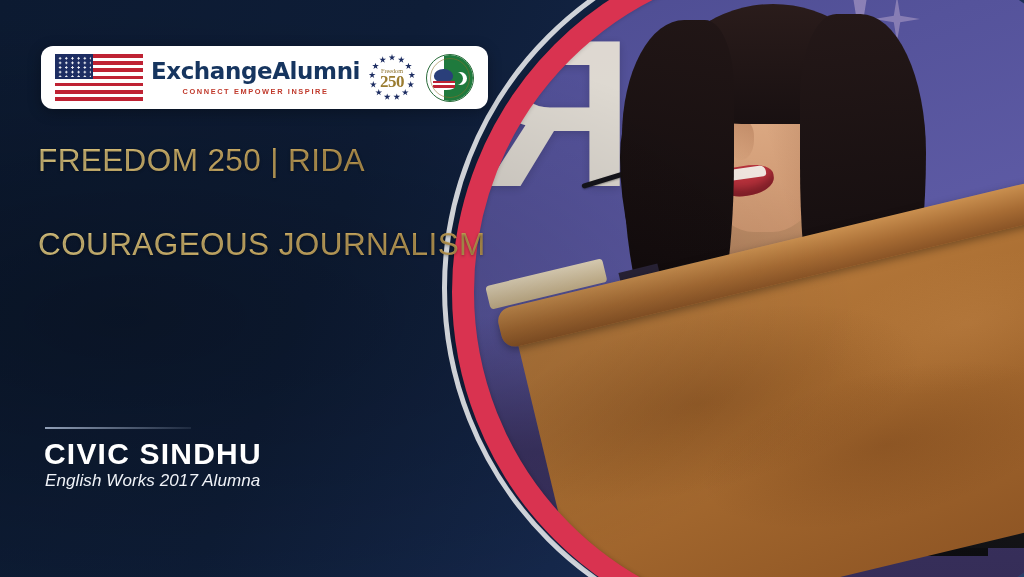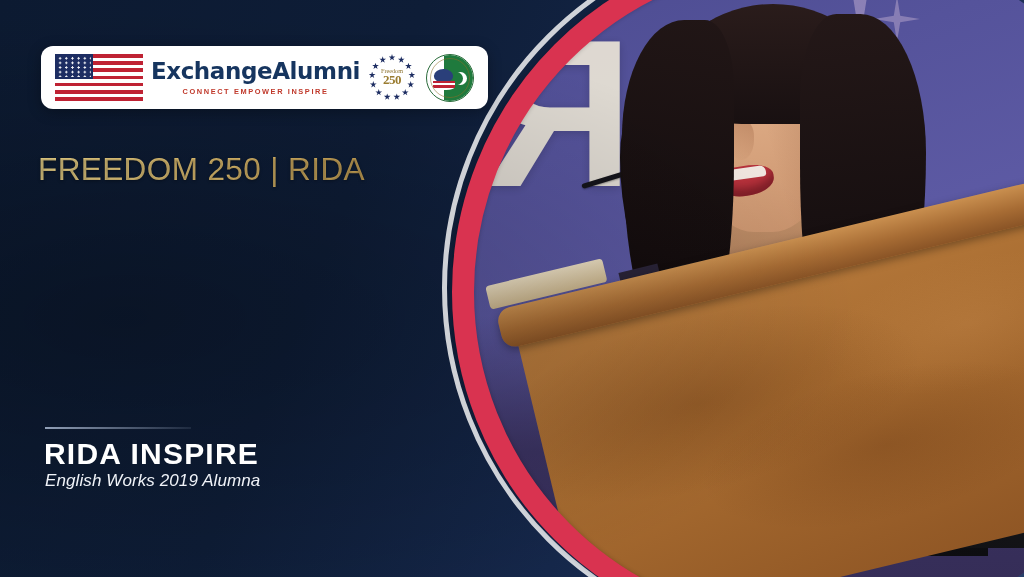--- a/index.html
+++ b/index.html
@@ -271,21 +271,21 @@
   .seal250 .star{
     position:absolute;width:7px;height:7px;background:#1d2d62;
     clip-path:polygon(50% 0%,61% 35%,98% 35%,68% 57%,79% 91%,50% 70%,21% 91%,32% 57%,2% 35%,39% 35%);
   }
   .seal250 .lbl-f{
     position:absolute;left:0;right:0;top:13px;text-align:center;
     font-size:6.2px;color:#8a6f2a;font-family:"Liberation Serif", serif;
   }
   .seal250 .lbl-n{
     position:absolute;left:0;right:0;top:19px;text-align:center;
-    font-size:13px;color:#9a7c30;font-family:"Liberation Serif", serif;font-weight:700;
+    font-size:17px;color:#9a7c30;font-family:"Liberation Serif", serif;font-weight:700;
     letter-spacing:-.5px;line-height:1;
   }
   .sealpk{
     position:relative;width:48px;height:48px;flex:0 0 auto;border-radius:50%;
     background:#fff;border:1.4px solid #2a6b3a;overflow:hidden;
   }
   .sealpk .pk-green{
     position:absolute;right:0;top:0;width:62%;height:100%;
     background:#1f7a3d;border-radius:0 50% 50% 0/0 50% 50% 0;
   }
@@ -300,21 +300,21 @@
   .sealpk .pk-red{
     position:absolute;left:6px;top:26px;width:22px;height:9px;
     background:repeating-linear-gradient(180deg,#bf2233 0 2.2px,#fff 2.2px 4.4px);
     border-radius:0 0 40% 40%;
   }
   .sealpk .pk-rim{
     position:absolute;inset:3px;border-radius:50%;border:1px solid rgba(138,111,42,.55);
   }
   
   .headline{
-    position:absolute;left:38px;top:149px;width:470px;
+    position:absolute;left:38px;top:140px;width:470px;
     font-size:31.5px;line-height:1.33;font-weight:400;
     letter-spacing:.4px;
     color:#e9ce7a;
     font-family:"Liberation Sans", sans-serif;
     text-transform:uppercase;
     text-shadow:0 1px 3px rgba(0,0,0,.35);
   }
   .headline span{
     background:linear-gradient(92deg,#f1d98c 0%,#e6c473 48%,#caa456 100%);
     -webkit-background-clip:text;background-clip:text;
@@ -446,20 +446,20 @@
       <div class="pk-crescent"></div>
       <div class="pk-blue"></div>
       <div class="pk-red"></div>
       <div class="pk-rim"></div>
     </div>
   </div>
 
   <div class="headline">
     <span>FREEDOM 250 | RIDA</span><br>
     <br>
-    <br>
+    <span>COURAGEOUS JOURNALISM</span><br>
   </div>
 
   <div class="rule"></div>
-  <div class="name">RIDA INSPIRE</div>
-  <div class="role-italic">English Works 2019 Alumna</div>
+  <div class="name">CIVIC SINDHU</div>
+  <div class="role-italic">English Works 2017 Alumna</div>
 
 </div>
 
 </body></html>

